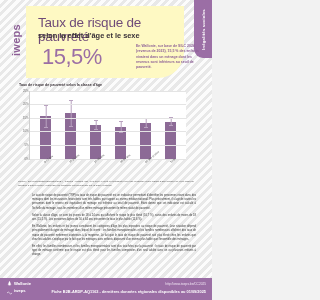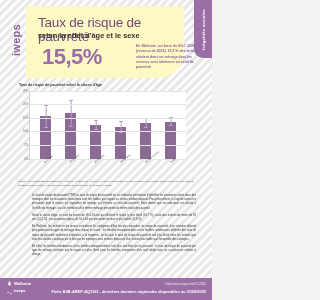--- a/index.html
+++ b/index.html
@@ -55,21 +55,21 @@
     position:absolute;left:12px;top:10px;width:146px;
     font-size:13.5px;color:#6f4b78;font-weight:400;line-height:1;
     letter-spacing:-.2px;
   }
   .hero-sub{
     position:absolute;left:12px;top:26px;width:146px;
     font-size:7.4px;color:#3a3238;font-weight:bold;line-height:1;
   }
   .bignum{
     position:absolute;left:16px;top:40px;
-    font-size:22px;color:#9b6ea5;font-weight:700;letter-spacing:-.5px;line-height:1;
+    font-size:22px;color:#9b6ea5;font-weight:400;letter-spacing:-.5px;line-height:1;
   }
   .callout{
     position:absolute;left:110px;top:38px;width:66px;
     font-size:3.5px;color:#8c5f96;line-height:1.5;font-weight:bold;
   }
 
   
   .chart-wrap{position:absolute;left:18px;top:84px;width:168px;height:94px;}
   .chart-title{
     font-size:3.6px;color:#3a3238;font-weight:bold;margin:0 0 3px 1px;line-height:1;

